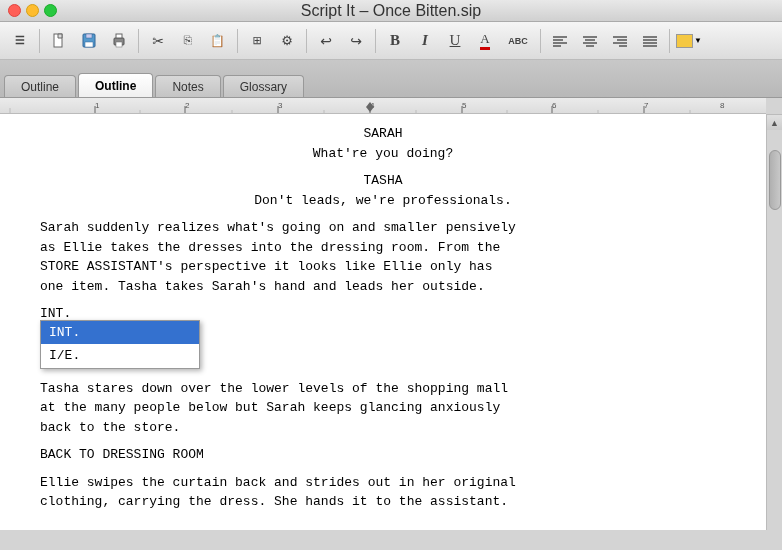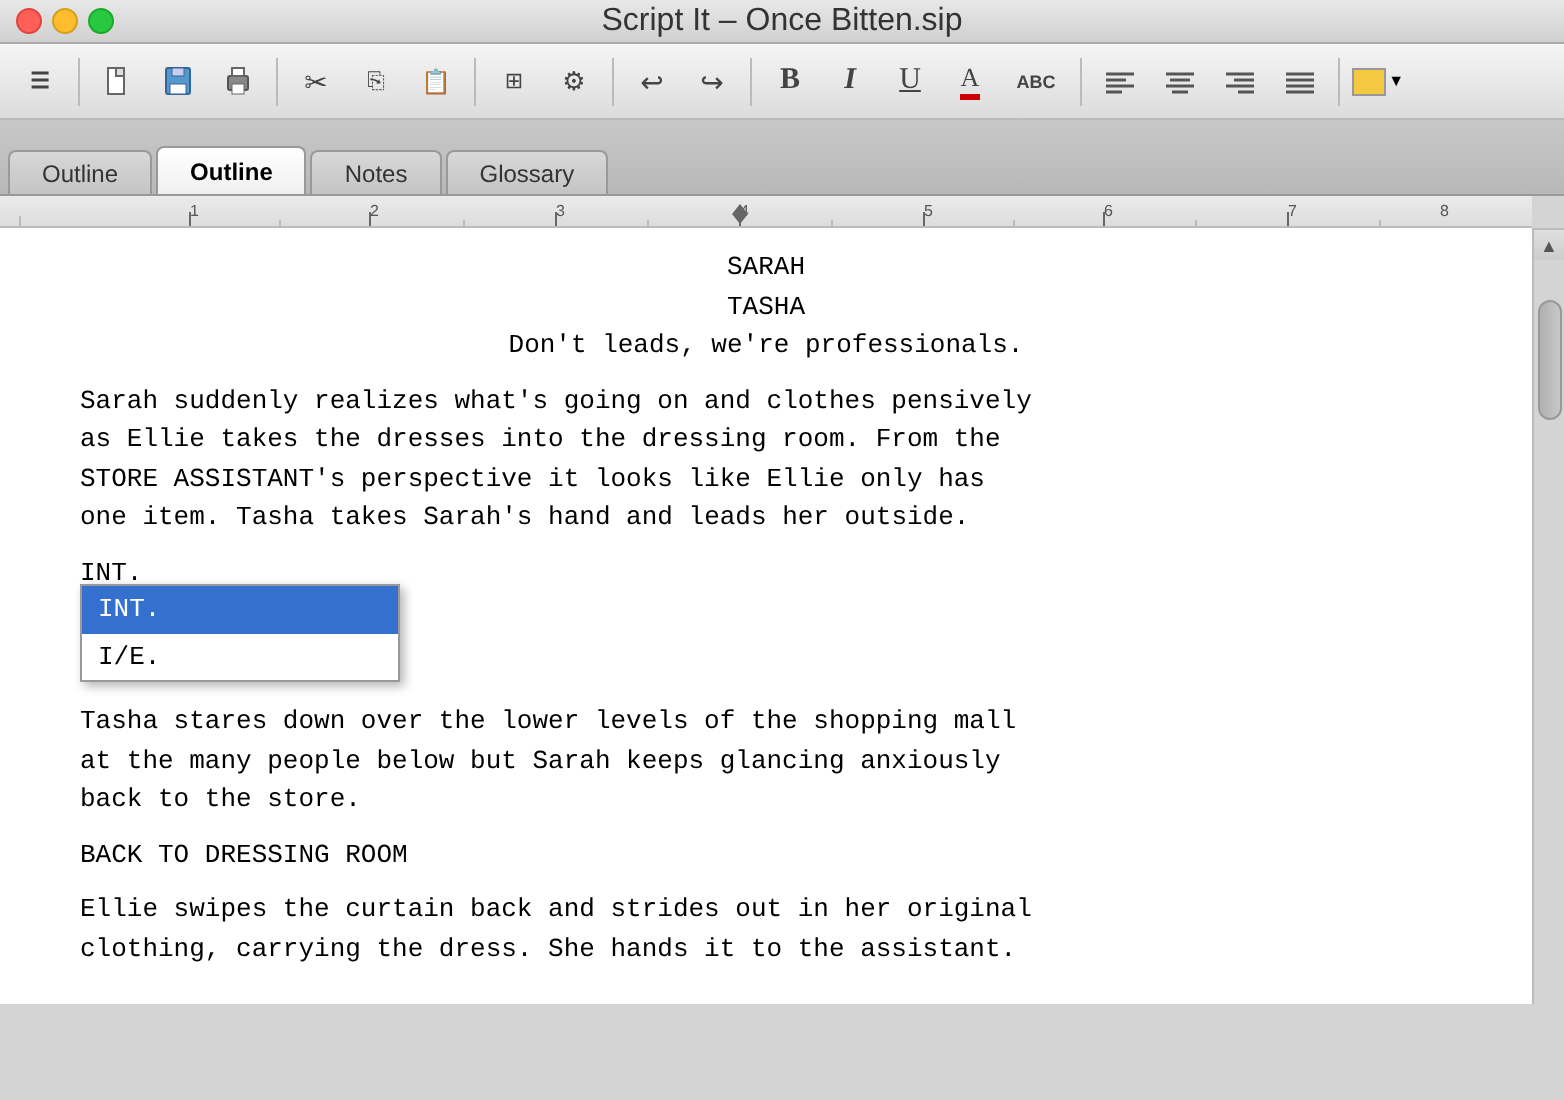--- a/index.html
+++ b/index.html
@@ -378,31 +378,34 @@
     <div style="width:16px;"></div>
   </div>
 
   <div class="doc-scroll">
     <div class="doc-content">
 
       <div style="text-align:center; margin-left:0;">
         <span>SARAH</span>
       </div>
 
+      <div style="text-align:center; margin-left:0; margin-bottom:8px;">
+        <span>What're you doing?</span>
+      </div>
 
 
       <div style="text-align:center; margin-left:0;">
         <span>TASHA</span>
       </div>
       <div style="text-align:center; margin-left:0; margin-bottom:8px;">
         <span>Don't leads, we're professionals.</span>
       </div>
 
       <div style="margin-bottom:8px;">
-        <span>Sarah suddenly realizes what's going on and <span>clothes</span> pensively<br>as Ellie takes the dresses into the dressing room.  From the<br>STORE ASSISTANT's perspective it looks like Ellie only has<br>one item.  Tasha takes Sarah's hand <span>and</span> <span>leads</span> her outside.</span>
+        <span>Sarah suddenly realizes what's going on and <span>smaller</span> pensively<br>as Ellie takes the dresses into the dressing room.  From the<br>STORE ASSISTANT's perspective it looks like Ellie only has<br>one item.  Tasha takes Sarah's hand <span>and</span> <span>leads</span> her outside.</span>
       </div>
 
       <div style="margin-bottom:4px;">
         <span>INT.</span>
       </div>
 
       <div style="position:relative; margin-bottom:4px;">
         <span>I</span>
         <div class="autocomplete-popup">
           <div class="autocomplete-item selected">INT.</div>

